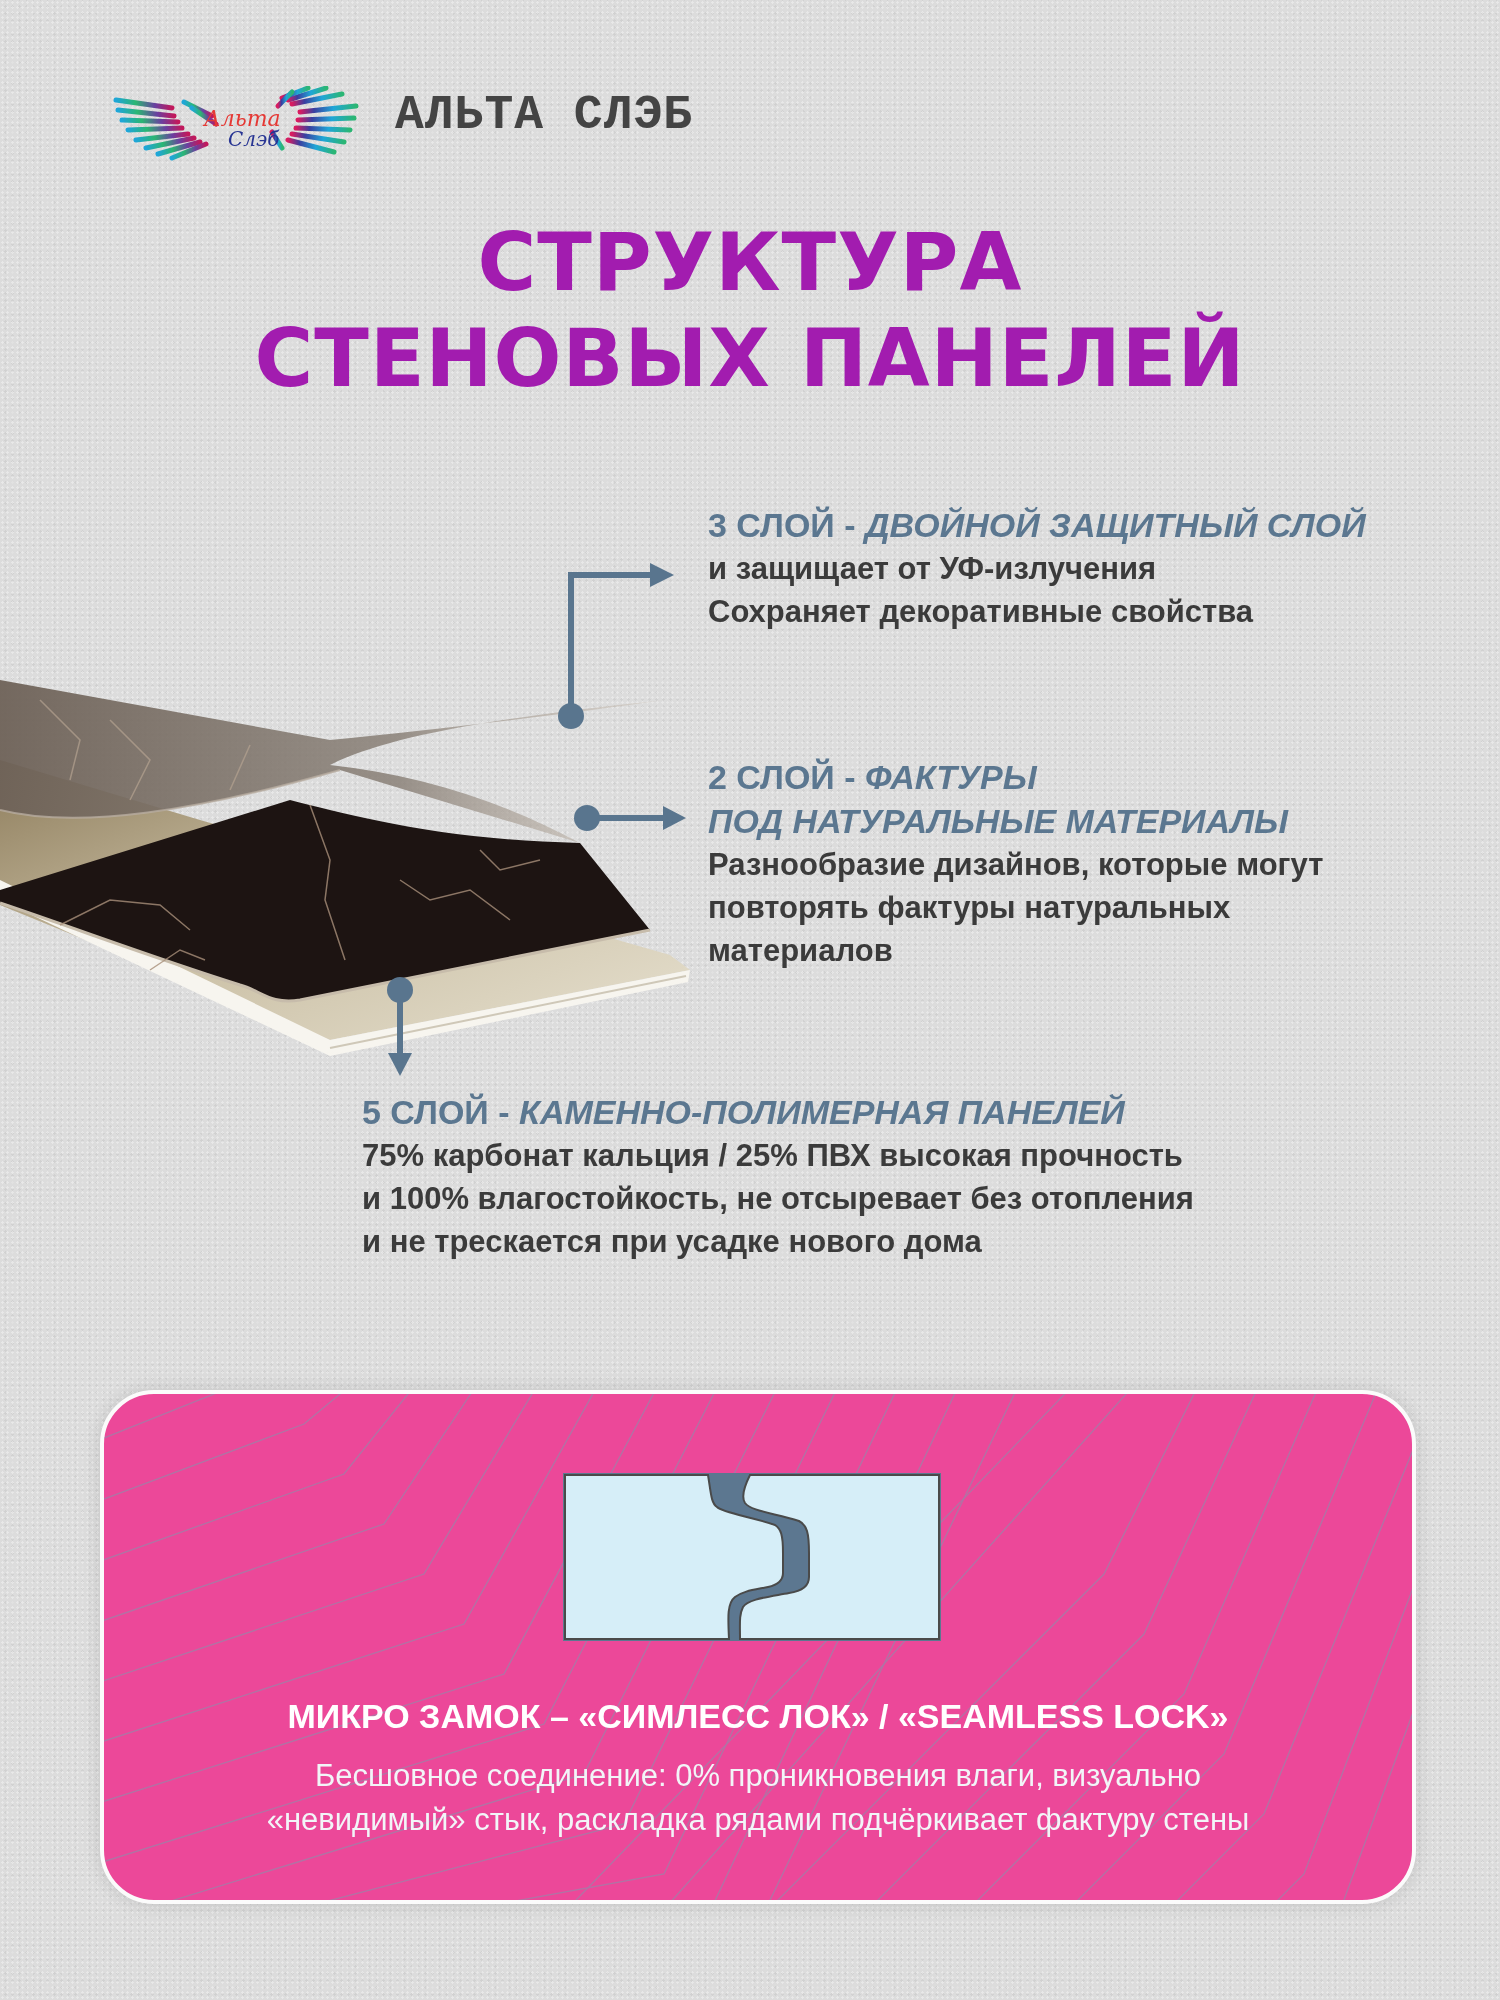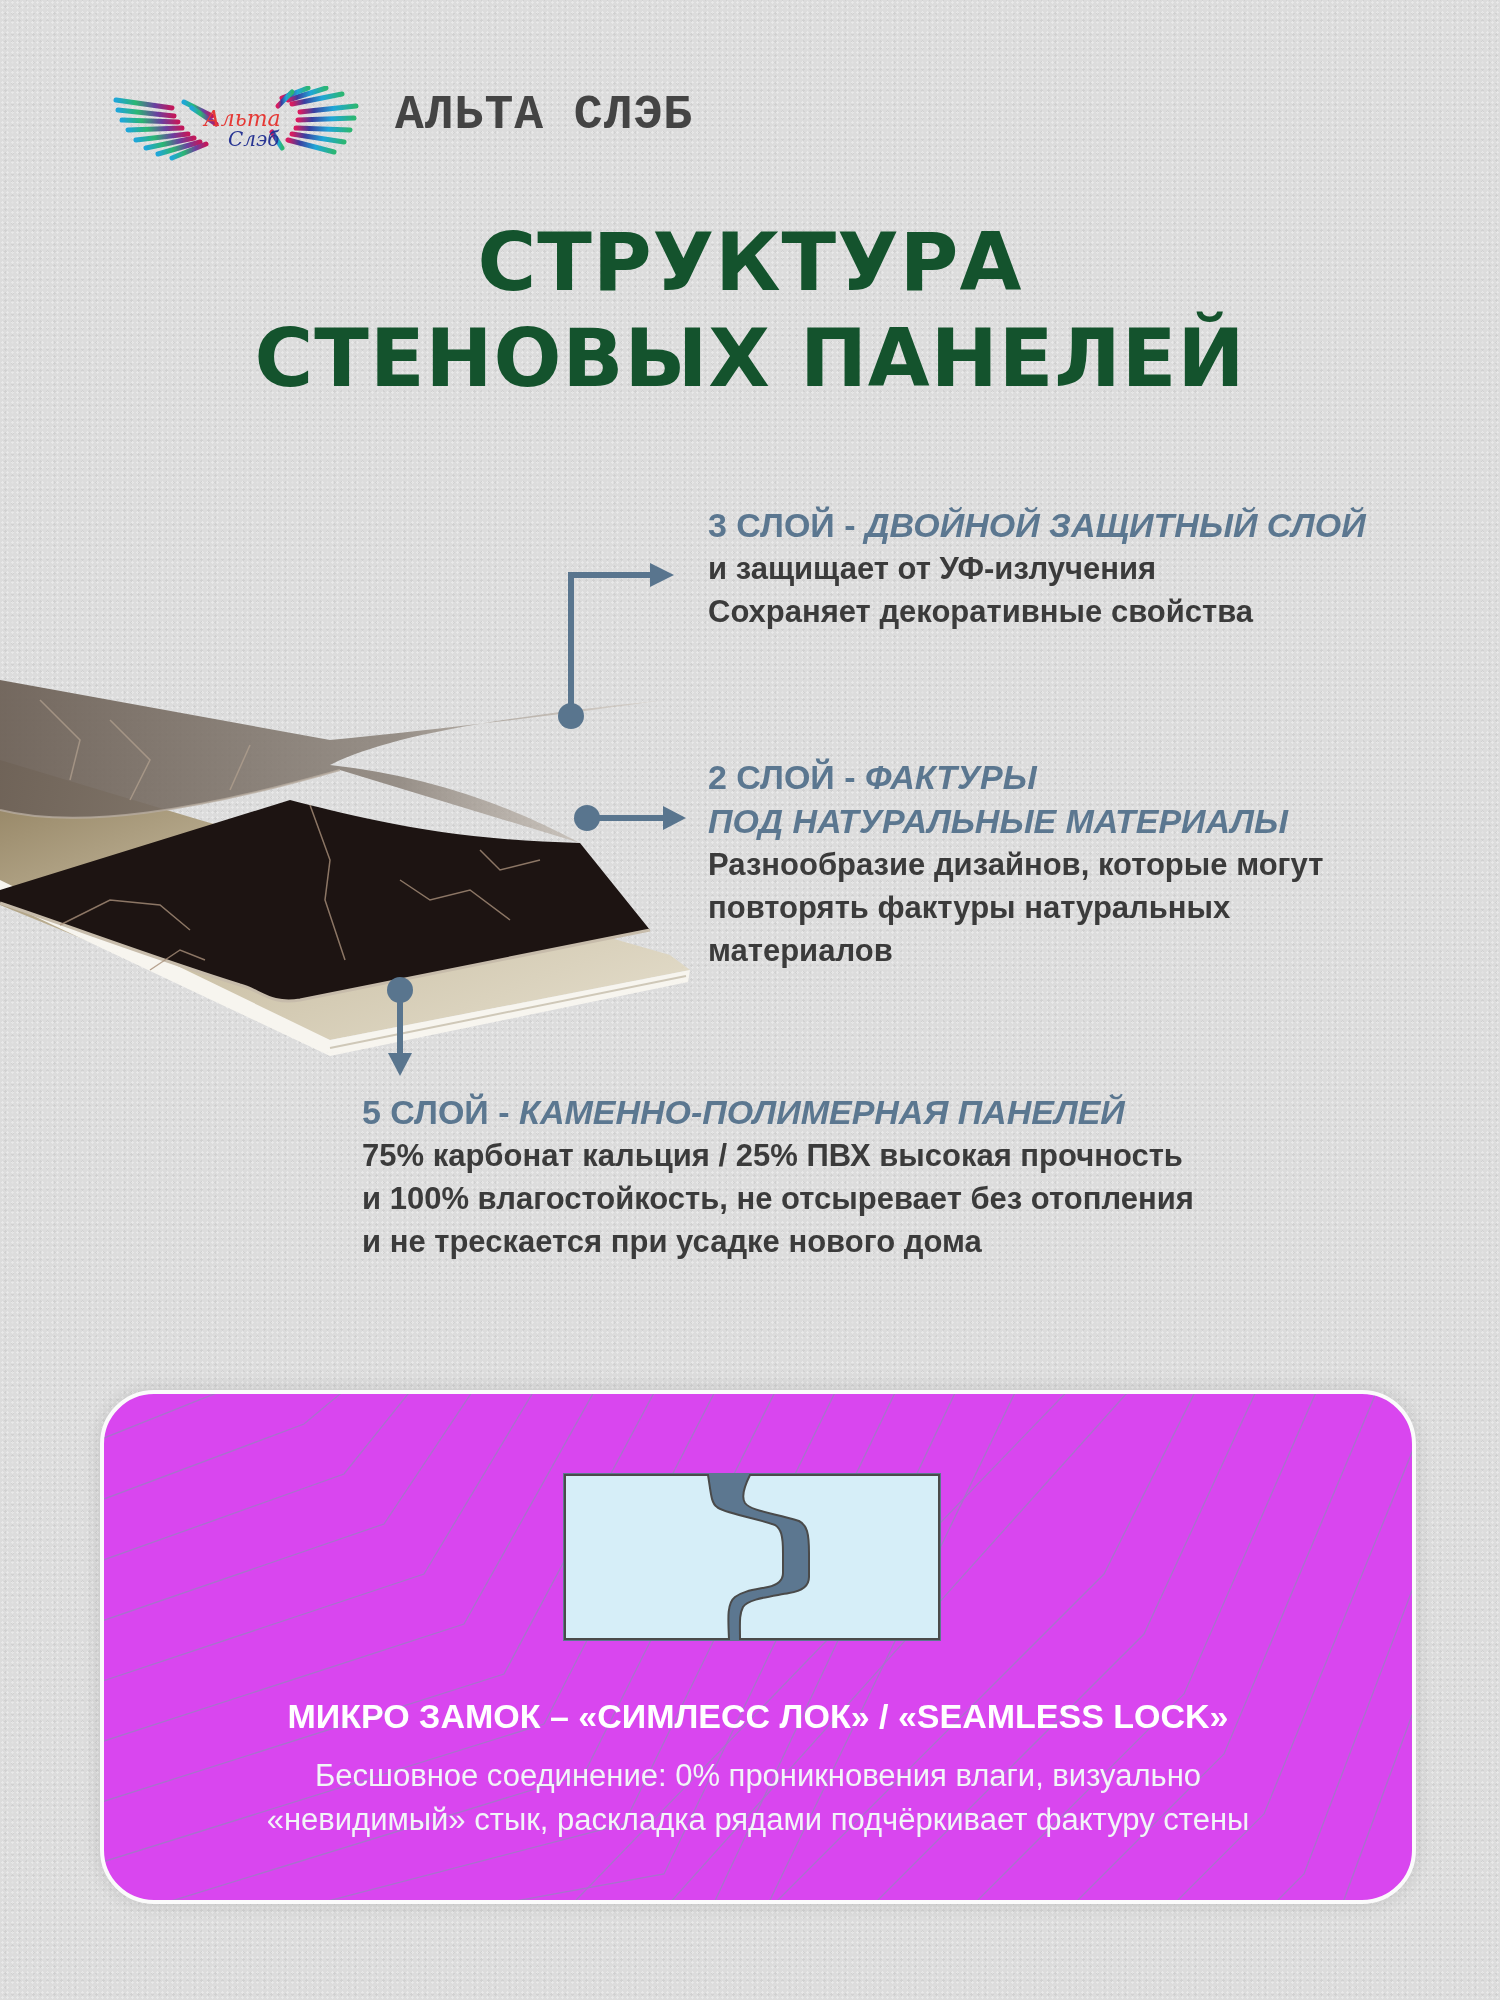--- a/index.html
+++ b/index.html
@@ -21,21 +21,21 @@
   .logo { position: absolute; left: 112px; top: 86px; width: 248px; height: 78px; }
   .brand-name {
     position: absolute; left: 395px; top: 88px;
     font-family: Liberation Mono, monospace; font-weight: bold;
     font-size: 48px; color: #444444; letter-spacing: 1px;
   }
   
   .title {
     position: absolute; left: 0; width: 1500px; top: 215px; text-align: center;
     font-family: "DejaVu Sans", sans-serif; font-weight: bold;
-    color: #14532d; font-size: 80px; line-height: 96px; letter-spacing: 1px;
+    color: #a21caf; font-size: 80px; line-height: 96px; letter-spacing: 1px;
   }
   
   .layer { position: absolute; }
   .layer-head {
     font-family: "Liberation Sans", sans-serif; font-weight: bold;
     color: #5b7790; font-size: 34px; line-height: 44px; white-space: nowrap;
   }
   .layer-head .em { font-style: italic; }
   .layer-desc {
     font-family: "Liberation Sans", sans-serif;
@@ -45,21 +45,21 @@
   .layer-3 { left: 708px; top: 503px; }
   .layer-2 { left: 708px; top: 755px; }
   .layer-1 { left: 362px; top: 1090px; }
   .layer-1 .layer-desc { font-size: 31px; }
 
   .diagram { position: absolute; left: 0; top: 540px; width: 720px; height: 560px; }
 
   
   .card {
     position: absolute; left: 100px; top: 1390px; width: 1316px; height: 514px;
-    border-radius: 54px; background: #d946ef; border: 4px solid #fbfbfb;
+    border-radius: 54px; background: #ec4899; border: 4px solid #fbfbfb;
     box-shadow: 0 0 18px rgba(0,0,0,0.12); overflow: hidden; box-sizing: border-box;
   }
   .card-pattern { position: absolute; inset: 0; }
   .lock-svg { position: absolute; left: 459px; top: 79px; width: 378px; height: 168px; }
   .card-title {
     position: absolute; left: 0; width: 100%; top: 303px; text-align: center;
     color: #ffffff; font-family: "Liberation Sans", sans-serif; font-weight: bold;
     font-size: 34px; white-space: nowrap;
   }
   .card-desc {

